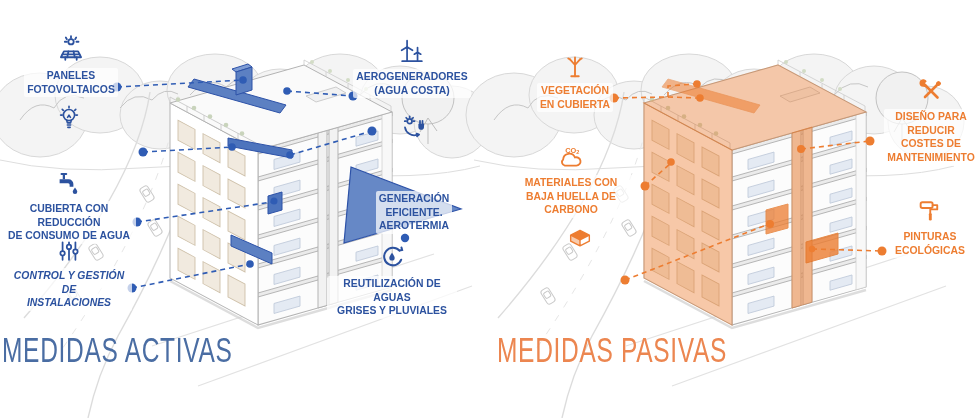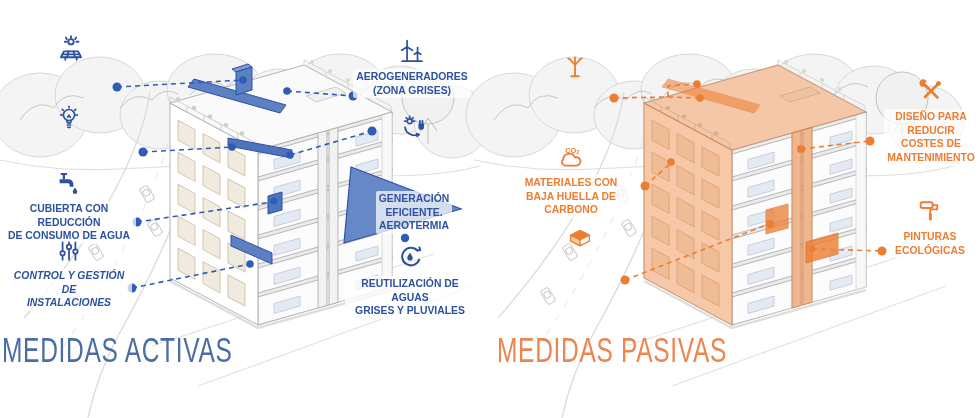--- a/index.html
+++ b/index.html
@@ -234,20 +234,22 @@
   <div class="label blue" style="left:16px;top:34px;width:110px;">
     <svg class="ic" viewBox="0 0 26 24" width="34" height="31">
       <g fill="none" stroke="currentColor" stroke-width="1.4" stroke-linecap="round" stroke-linejoin="round">
         <circle cx="13" cy="6" r="2.1"></circle>
         <path d="M13 1.6v1.5M9 2.7l.8 1.3M17 2.7l-.8 1.3M8.2 6h1.6M17.2 6h1.6"></path>
         <path d="M7.5 13.5h11l2.3 4.5H5.2z"></path>
         <path d="M11 13.5l-.9 4.5M15 13.5l.9 4.5M6.4 15.7h13.2"></path>
         <path d="M8.6 18v2M17.4 18v2"></path>
       </g>
     </svg>
+    <div class="txt">PANELES
+FOTOVOLTAICOS</div>
   </div>
 
   <div class="label blue" style="left:2px;top:104px;width:134px;">
     <svg class="ic" viewBox="0 0 24 24" width="28" height="28">
       <g fill="none" stroke="currentColor" stroke-width="1.4" stroke-linecap="round" stroke-linejoin="round">
         <circle cx="12" cy="9.5" r="4.8"></circle>
         <path d="M10 13.8c.2 1 .4 1.7.7 2.4h2.6c.3-.7.5-1.4.7-2.4"></path>
         <path d="M10.6 18h2.8M11 20h2"></path>
         <path d="M12 2v1.3M6.2 4.6l.9.9M17.8 4.6l-.9.9M4.8 9.5h1.4M17.8 9.5h1.4"></path>
         <path d="M10.8 11.5l1.2-2 1.2 2"></path>
@@ -285,40 +287,40 @@
     <svg class="ic" viewBox="0 0 26 24" width="32" height="30">
       <g fill="none" stroke="currentColor" stroke-width="1.4" stroke-linecap="round">
         <path d="M9 9.5V20M9 8.8V3.6M9 8.8L4.6 11.4M9 8.8l4.4 2.6"></path>
         <circle cx="9" cy="8.8" r=".9" fill="currentColor" stroke="none"></circle>
         <path d="M17.5 13.5V20M17.5 13V9.2M17.5 13l-2.6 1.6M17.5 13l2.6 1.6"></path>
         <circle cx="17.5" cy="13" r=".7" fill="currentColor" stroke="none"></circle>
         <path d="M5 20.3h16"></path>
       </g>
     </svg>
     <div class="txt">AEROGENERADORES
-(ZONA GRISES)</div>
+(AGUA COSTA)</div>
   </div>
 
   <div class="label blue" style="left:368px;top:113px;width:92px;gap:48px;">
     <svg class="ic" viewBox="0 0 24 24" width="30" height="30">
       <g fill="none" stroke="currentColor" stroke-width="1.4" stroke-linecap="round" stroke-linejoin="round">
         <circle cx="8.5" cy="6.5" r="1.9"></circle>
         <path d="M8.5 2.6v1M5.7 3.8l.7.7M11.3 3.8l-.7.7M4.6 6.5h1M11.4 6.5h1"></path>
         <path d="M4.8 11.5a7.5 7.5 0 0 0 9.6 6"></path>
         <path d="M14.4 18.6l1.7-1.3-2-.8"></path>
         <path d="M16.8 6.2v2.3M18.8 6.2v2.3"></path>
       </g>
       <path d="M15.5 8.5h4.5v2.6a2.25 2.25 0 0 1-4.5 0z" fill="currentColor" stroke="none"></path>
     </svg>
     <div class="txt">GENERACIÓN
 EFICIENTE.
 AEROTERMIA</div>
   </div>
 
-  <div class="label blue" style="left:345px;top:241px;width:130px;text-align:center;">
+  <div class="label blue" style="left:327px;top:241px;width:130px;text-align:center;">
     <svg class="ic" viewBox="0 0 24 24" width="32" height="32">
       <g fill="none" stroke="currentColor" stroke-width="1.5" stroke-linecap="round">
         <path d="M17.6 7.2A6.6 6.6 0 1 0 18.9 14"></path>
         <path d="M17.6 7.2l2-.4-.5-2"></path>
       </g>
       <path d="M12 8.8c-1.3 1.8-2 2.9-2 3.9a2 2 0 0 0 4 0c0-1-.7-2.1-2-3.9z" fill="currentColor" stroke="none"></path>
     </svg>
     <div class="txt">REUTILIZACIÓN DE AGUAS
 GRISES Y PLUVIALES</div>
   </div>
@@ -330,20 +332,22 @@
 
 <div>
 
   <div class="label orange" style="left:528px;top:50px;width:94px;">
     <svg class="ic" viewBox="0 0 24 24" width="30" height="30">
       <g fill="none" stroke="currentColor" stroke-width="1.5" stroke-linecap="round">
         <path d="M12 21v-9M12 12L8 7.5M12 12l4-4.5M12 12V6"></path>
         <path d="M8 7.5L6.6 6.8M16 7.5l1.4-.7M9 21h6"></path>
       </g>
     </svg>
+    <div class="txt">VEGETACIÓN
+EN CUBIERTA</div>
   </div>
 
   <div class="label orange" style="left:502px;top:142px;width:138px;">
     <svg class="ic" viewBox="0 0 26 24" width="32" height="30">
       <path d="M8 19h9.2a3.4 3.4 0 1 0-1-6.6A5 5 0 0 0 6.6 14 2.9 2.9 0 0 0 8 19z" fill="none" stroke="currentColor" stroke-width="1.5" stroke-linejoin="round"></path>
       <text x="14" y="8.5" text-anchor="middle" font-size="6" font-weight="bold" fill="currentColor" font-family="Liberation Sans, sans-serif">CO<tspan font-size="4.5" dy="1">2</tspan></text>
     </svg>
     <div class="txt">MATERIALES CON
 BAJA HUELLA DE CARBONO</div>
   </div>

